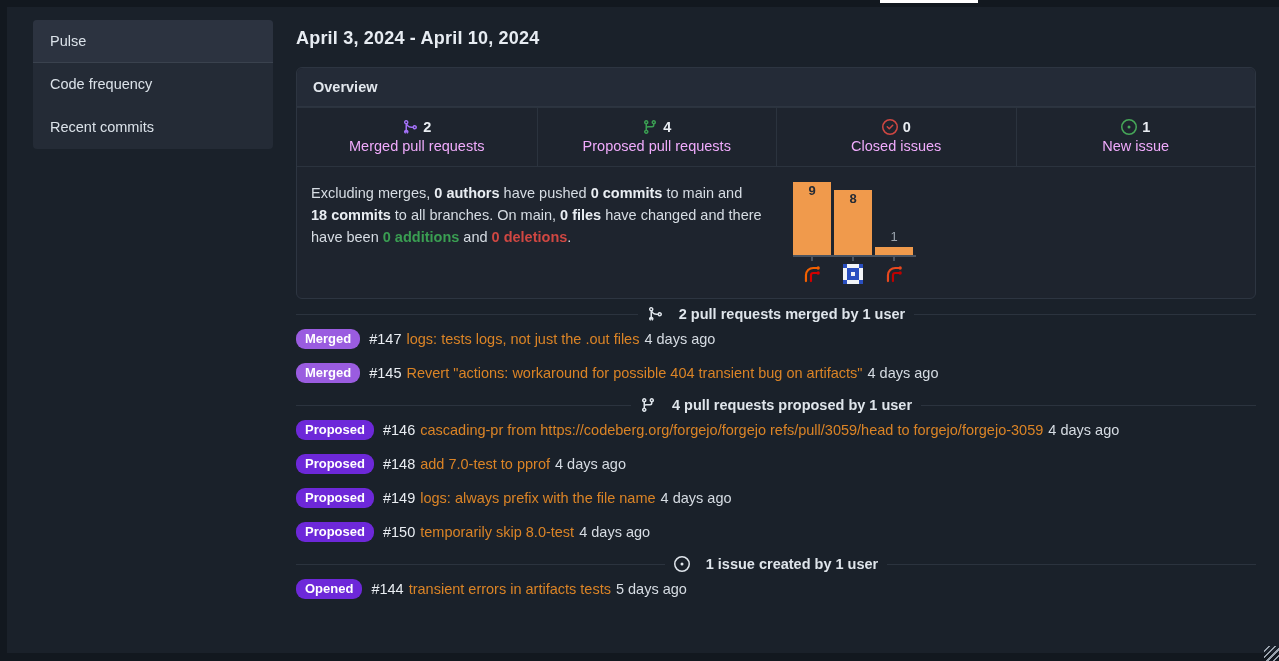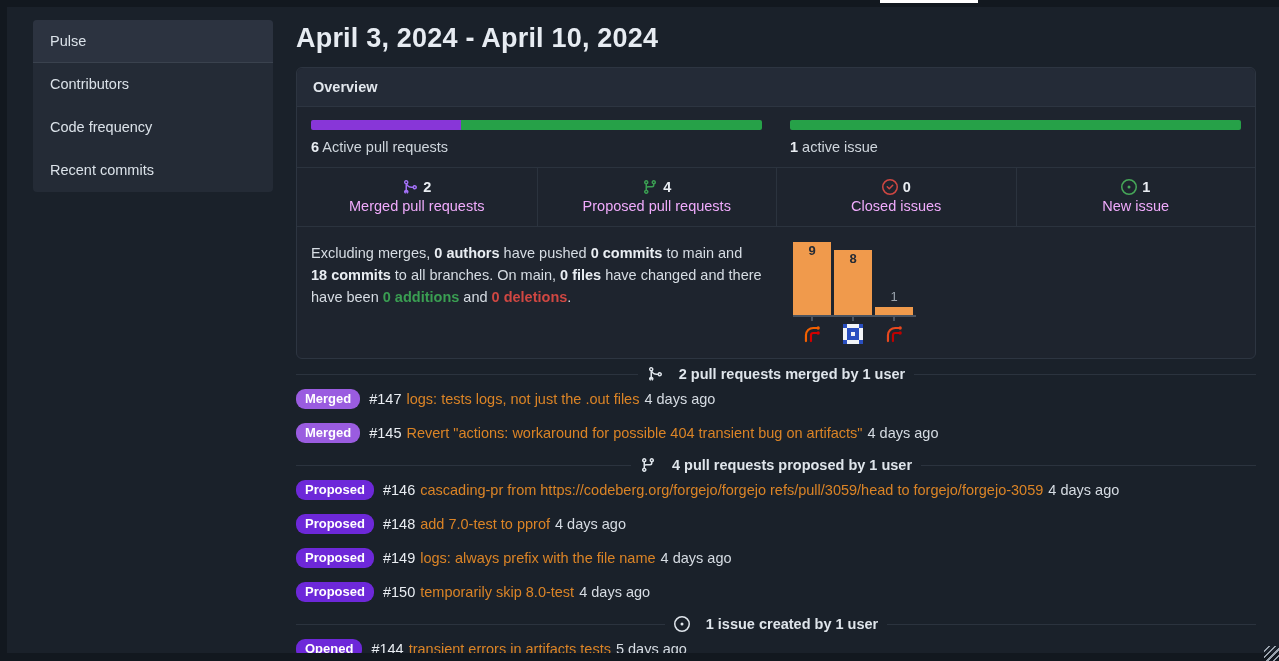--- a/index.html
+++ b/index.html
@@ -16,21 +16,21 @@
     background:repeating-linear-gradient(135deg, transparent 0 3px, #9aa3ad 3px 4.5px); }
 
   
   #sidebar { position:absolute; left:26px; top:13px; width:240px; background:#242b36; border-radius:4px; overflow:hidden; }
   .side-item { height:43px; line-height:43px; padding-left:17px; color:#dbe2e9; cursor:pointer; }
   .side-item.active { background:#2c3340; border-bottom:1px solid #3a424e; }
 
   
   #main { position:absolute; left:289px; top:12px; width:960px; }
   #main-header { display:flex; justify-content:space-between; align-items:center; height:38px; }
-  #page-title { font-size:27px; font-weight:bold; color:#e7ecf2; letter-spacing:.2px; }
+  #page-title { font-size:18px; font-weight:bold; color:#e7ecf2; letter-spacing:.2px; }
   #period-button { background:#272e3a; border:1px solid #4b5462; border-radius:8px; padding:7px 13px;
     color:#c3ccd6; font-size:14px; cursor:pointer; display:flex; align-items:center; gap:7px; }
   #period-button b { color:#e7ecf2; }
   .caret { font-size:11px; color:#aab3bd; }
 
   
   #overview { margin-top:10px; border:1px solid #2d3541; border-radius:6px; background:#1e242e; }
   #overview-header { padding:11px 16px; background:#242b37; border-bottom:1px solid #2d3541;
     border-radius:6px 6px 0 0; font-weight:bold; color:#e2e7ed; }
   .progress-row { display:flex; }
@@ -79,55 +79,33 @@
 </style>
 </head>
 <body>
 
 <div id="tab-underline"></div>
 
 <div id="content">
 
   <nav id="sidebar">
       <div class="side-item active">Pulse</div>
-      <div class="side-item">Contributors</div>
       <div class="side-item">Code frequency</div>
       <div class="side-item">Recent commits</div>
     </nav>
 
   <div id="main">
 
     <div id="main-header">
       <h1 id="page-title">April 3, 2024 - April 10, 2024</h1>
     </div>
 
     <section id="overview">
       <div id="overview-header">Overview</div>
 
-      <div class="progress-row">
-        <div class="progress-half">
-          <div class="bar" id="pr-bar">
-              <span class="bar-seg" style="width: 33.3%; background: rgb(136, 54, 216);"></span>
-              <span class="bar-seg" style="width: 66.7%; background: rgb(38, 161, 72);"></span>
-            </div>
-          <div class="bar-label">
-            <b>6</b>
-            <span>Active pull requests</span>
-          </div>
-        </div>
-        <div class="progress-half">
-          <div class="bar" id="issue-bar">
-              <span class="bar-seg" style="width: 100%; background: rgb(38, 161, 72);"></span>
-            </div>
-          <div class="bar-label">
-            <b>1</b>
-            <span>active issue</span>
-          </div>
-        </div>
-      </div>
 
       <div id="stats-row">
           <div class="stat-cell">
             <div class="stat-top">
               <span style="color:#a371f7;display:flex">
                 <svg width="16" height="16" viewBox="0 0 16 16" fill="currentColor" aria-hidden="true">
                   <path d="M5.45 5.154A4.25 4.25 0 0 0 9.25 7.5h1.378a2.251 2.251 0 1 1 0 1.5H9.25A5.734 5.734 0 0 1 5 7.123v3.505a2.25 2.25 0 1 1-1.5 0V5.372a2.25 2.25 0 1 1 1.95-.218ZM4.25 13.5a.75.75 0 1 0 0 1.5.75.75 0 0 0 0-1.5Zm8.5-4.5a.75.75 0 1 0 0-1.5.75.75 0 0 0 0 1.5ZM5 3.25a.75.75 0 1 0 0 .005V3.25Z"></path>
                 </svg>
               </span>
               <b>2</b>

